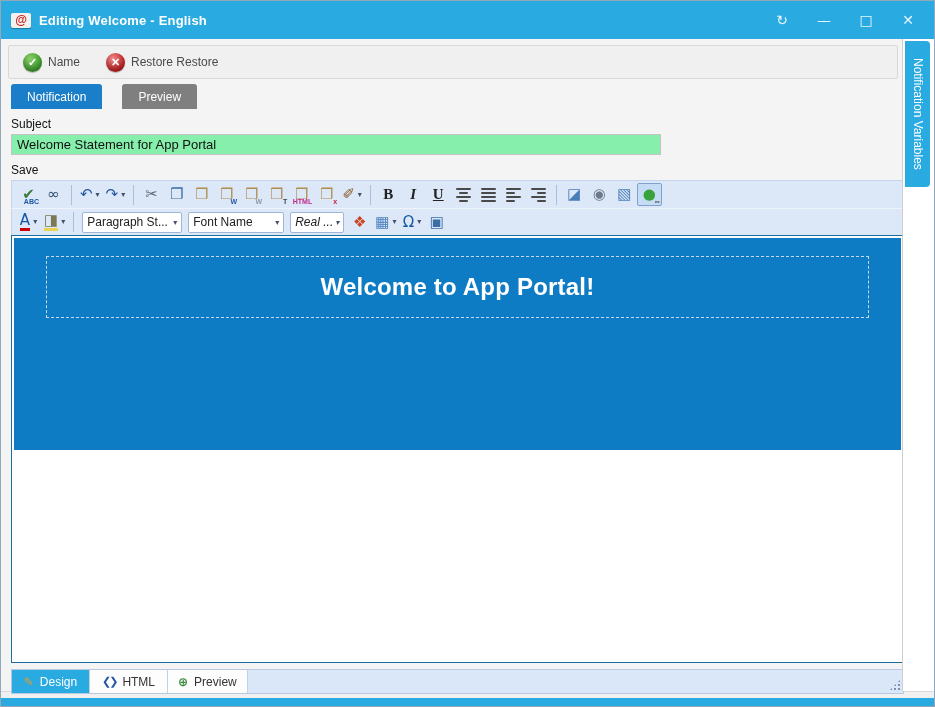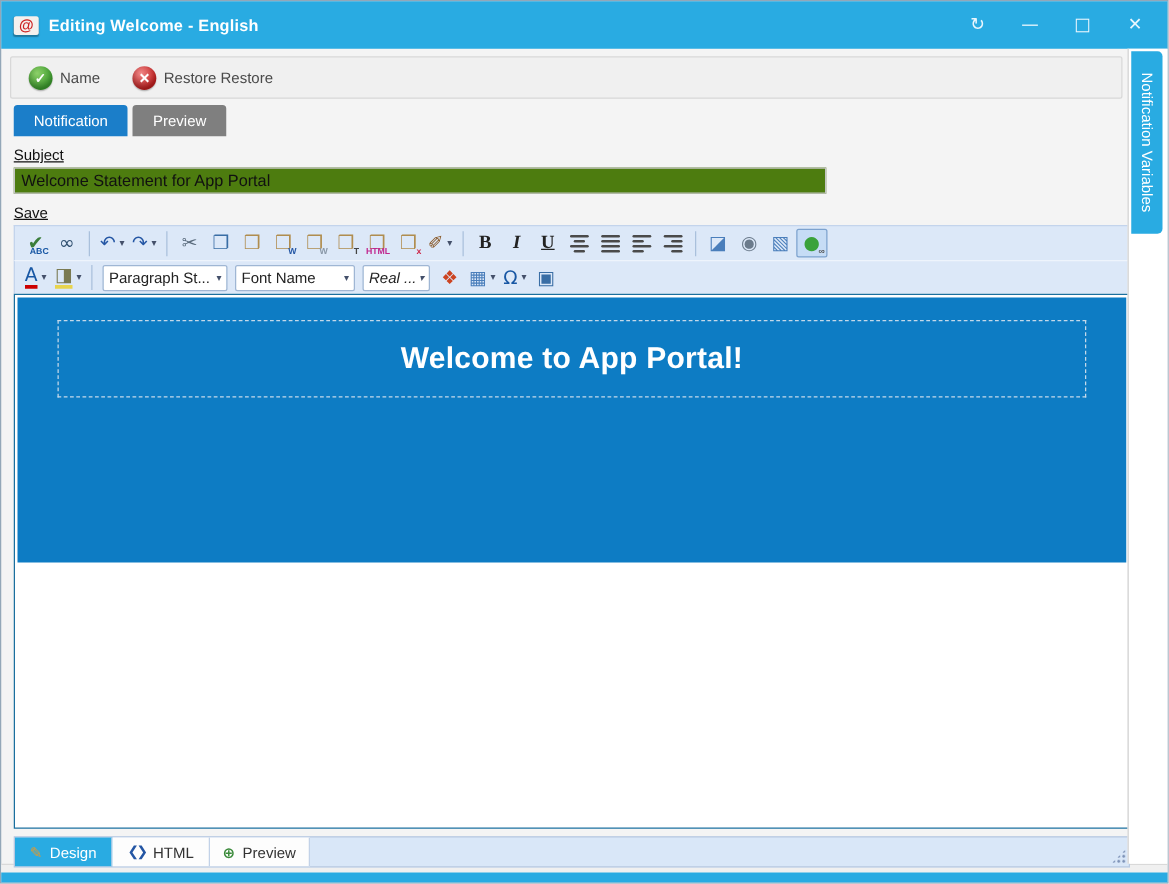--- a/index.html
+++ b/index.html
@@ -64,33 +64,33 @@
   }
   .circle-ic {
     width:19px; height:19px; border-radius:50%;
     display:inline-flex; align-items:center; justify-content:center;
     color:#fff; font-size:11px; font-weight:bold;
     box-shadow:inset 0 -4px 6px rgba(0,0,0,.25), 0 1px 1px rgba(0,0,0,.25);
   }
   .ic-green { background:radial-gradient(circle at 35% 30%, #8ed06a, #3d9e2e 70%); }
   .ic-red   { background:radial-gradient(circle at 35% 30%, #f08a8a, #c42020 70%); }
   
-  .top-tabs { display:flex; gap:4px; margin-left:4px; height:25px; }
+  .top-tabs { display:flex; gap:20px; margin-left:4px; height:25px; }
   .ttab {
     min-width:64px; padding:0 16px; border:none; cursor:pointer;
     border-radius:3px 3px 0 0; color:#fff; font-size:12px;
     font-family:"Liberation Sans", sans-serif;
   }
   .ttab.active { background:#1b7ec9; }
   .ttab.inactive { background:#7f7f7f; }
   
-  .field-label { font-size:12px; color:#111; margin:8px 0 3px 4px;text-decoration:underline; }
+  .field-label { font-size:12px; color:#111; margin:8px 0 3px 4px; }
   .subject-input {
     width:650px; height:21px; margin-left:4px;
-    border:1px solid #c4c4c4; background:#4d7c0f;
+    border:1px solid #c4c4c4; background:#86efac;
     font-size:13px; font-family:"Liberation Sans", sans-serif;
     padding:0 5px; color:#111;
   }
   
   .editor { margin:3px 0 0 4px; width:893px; }
   .ed-toolbar {
     background:#dce8f8; border:1px solid #c3d4ec; border-bottom:none;
     display:flex; align-items:center; padding:2px 4px; height:28px;
   }
   .ed-toolbar.row2 { border-top:1px solid #eef4fc; height:27px; }

